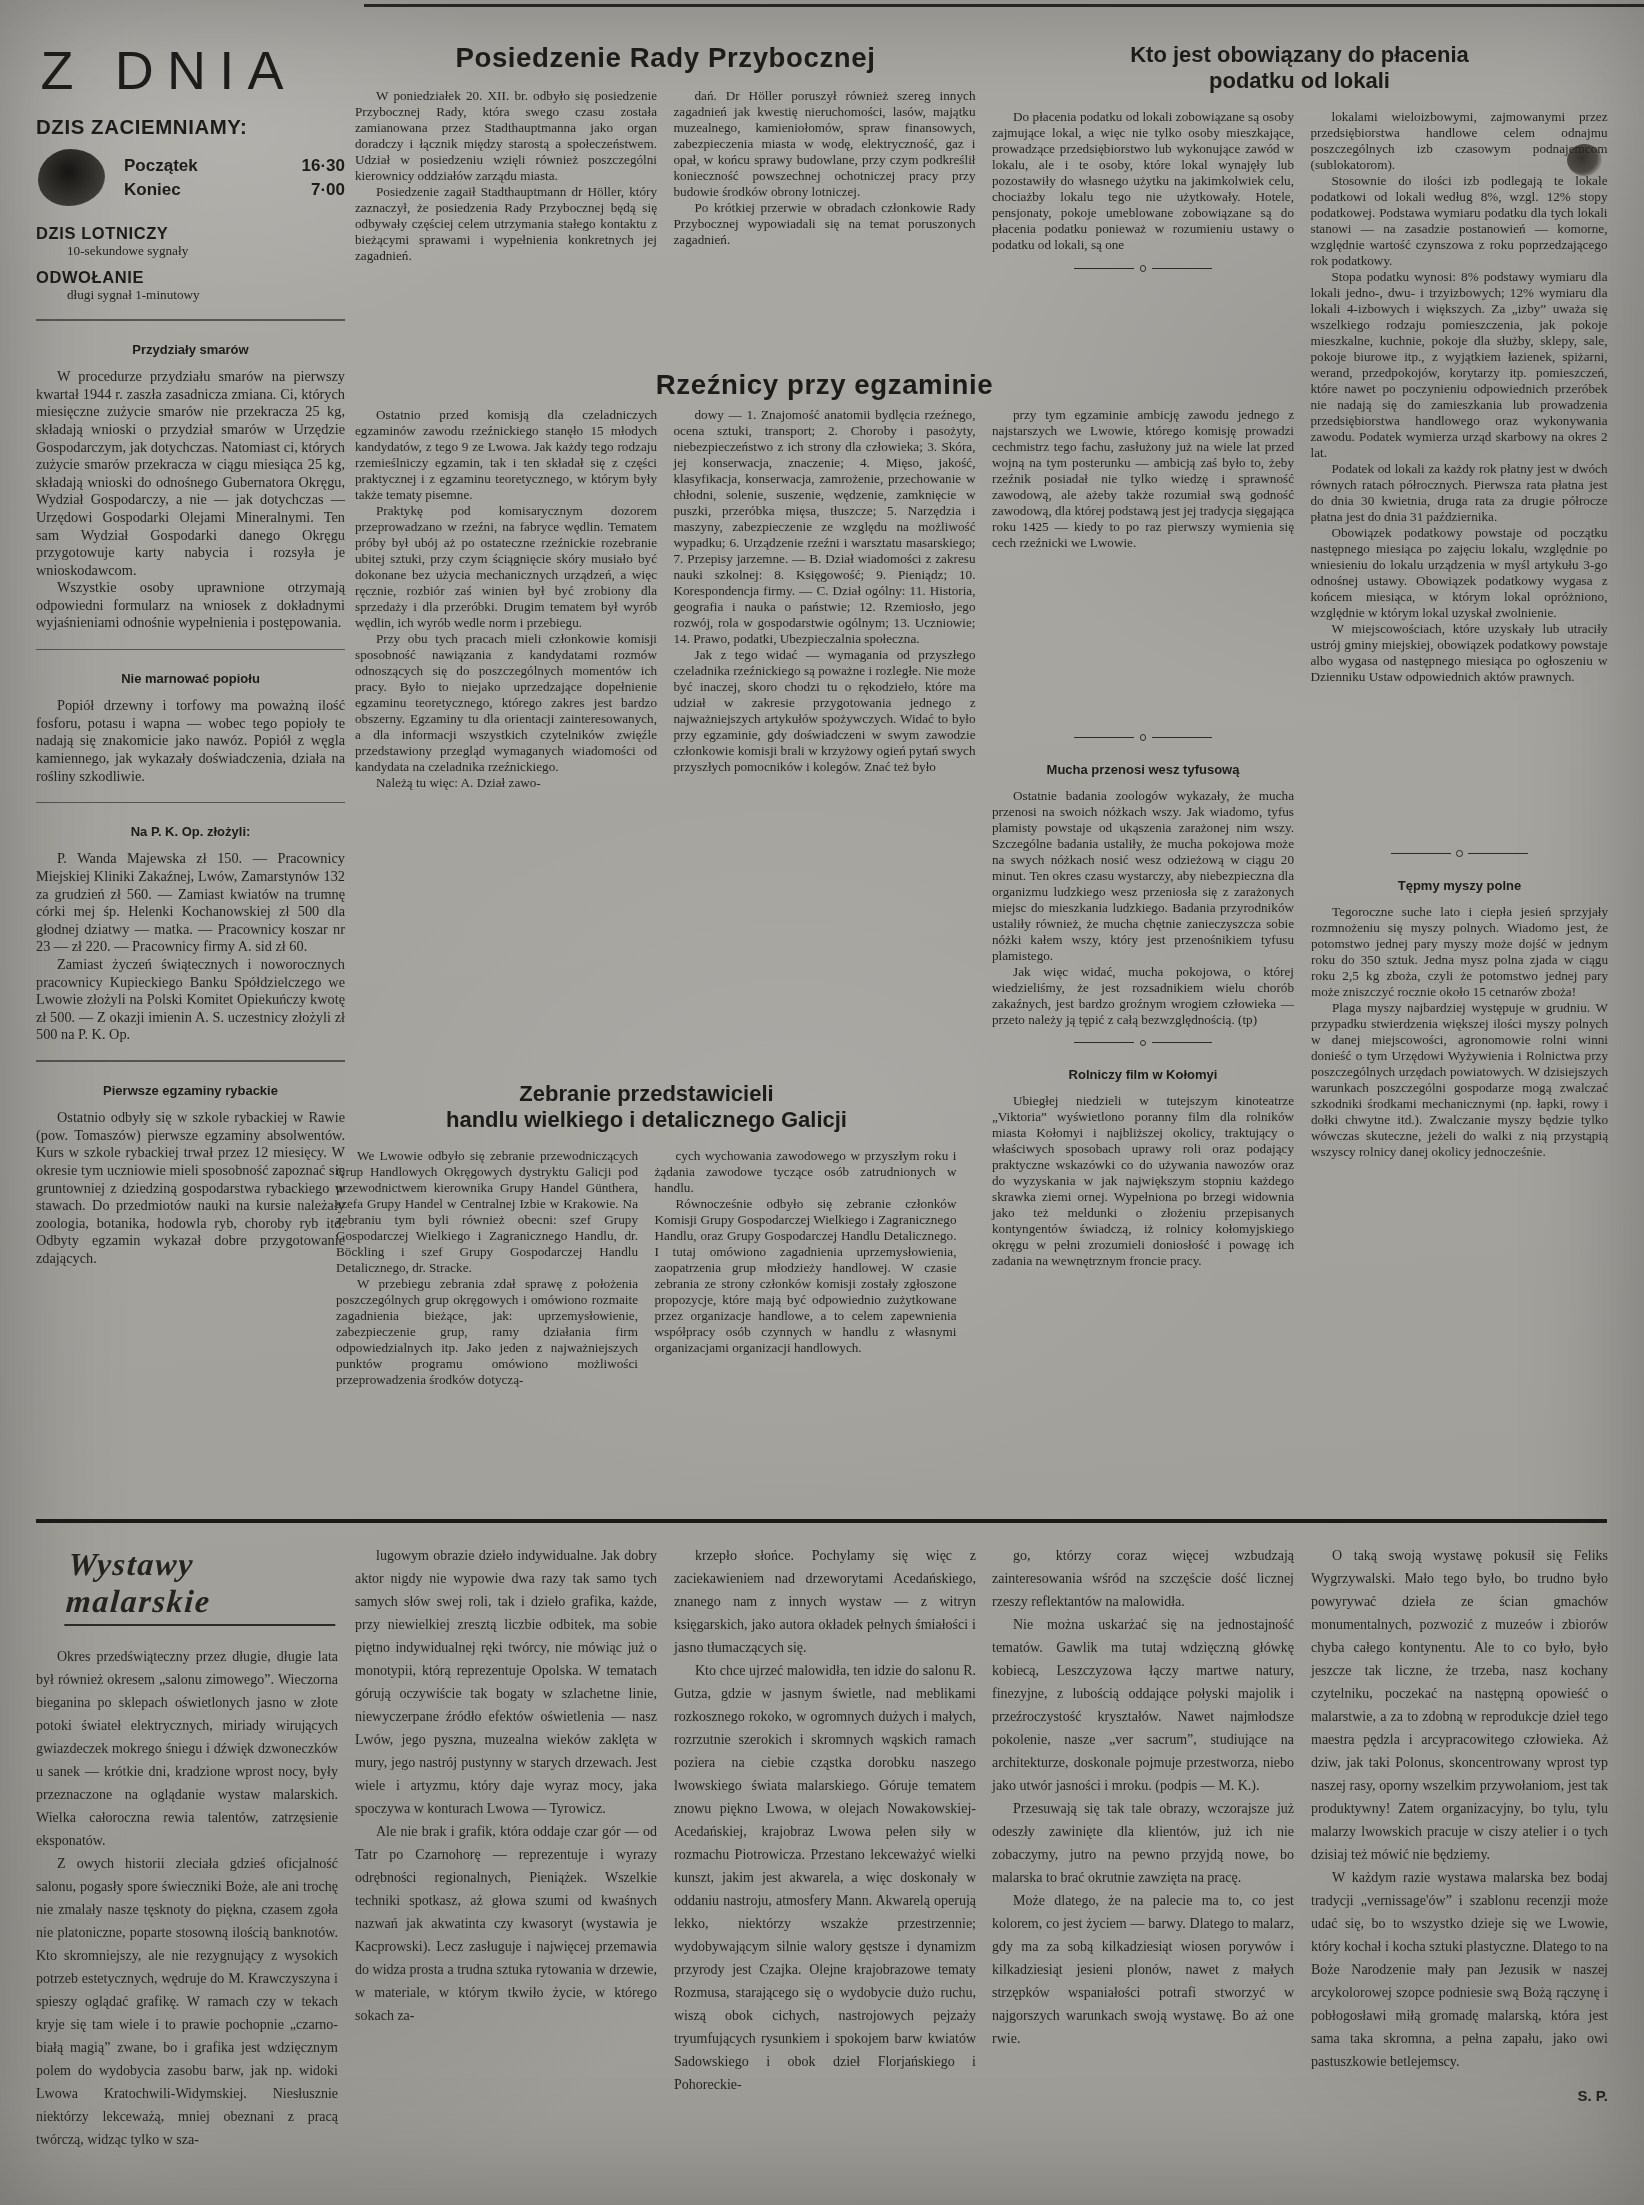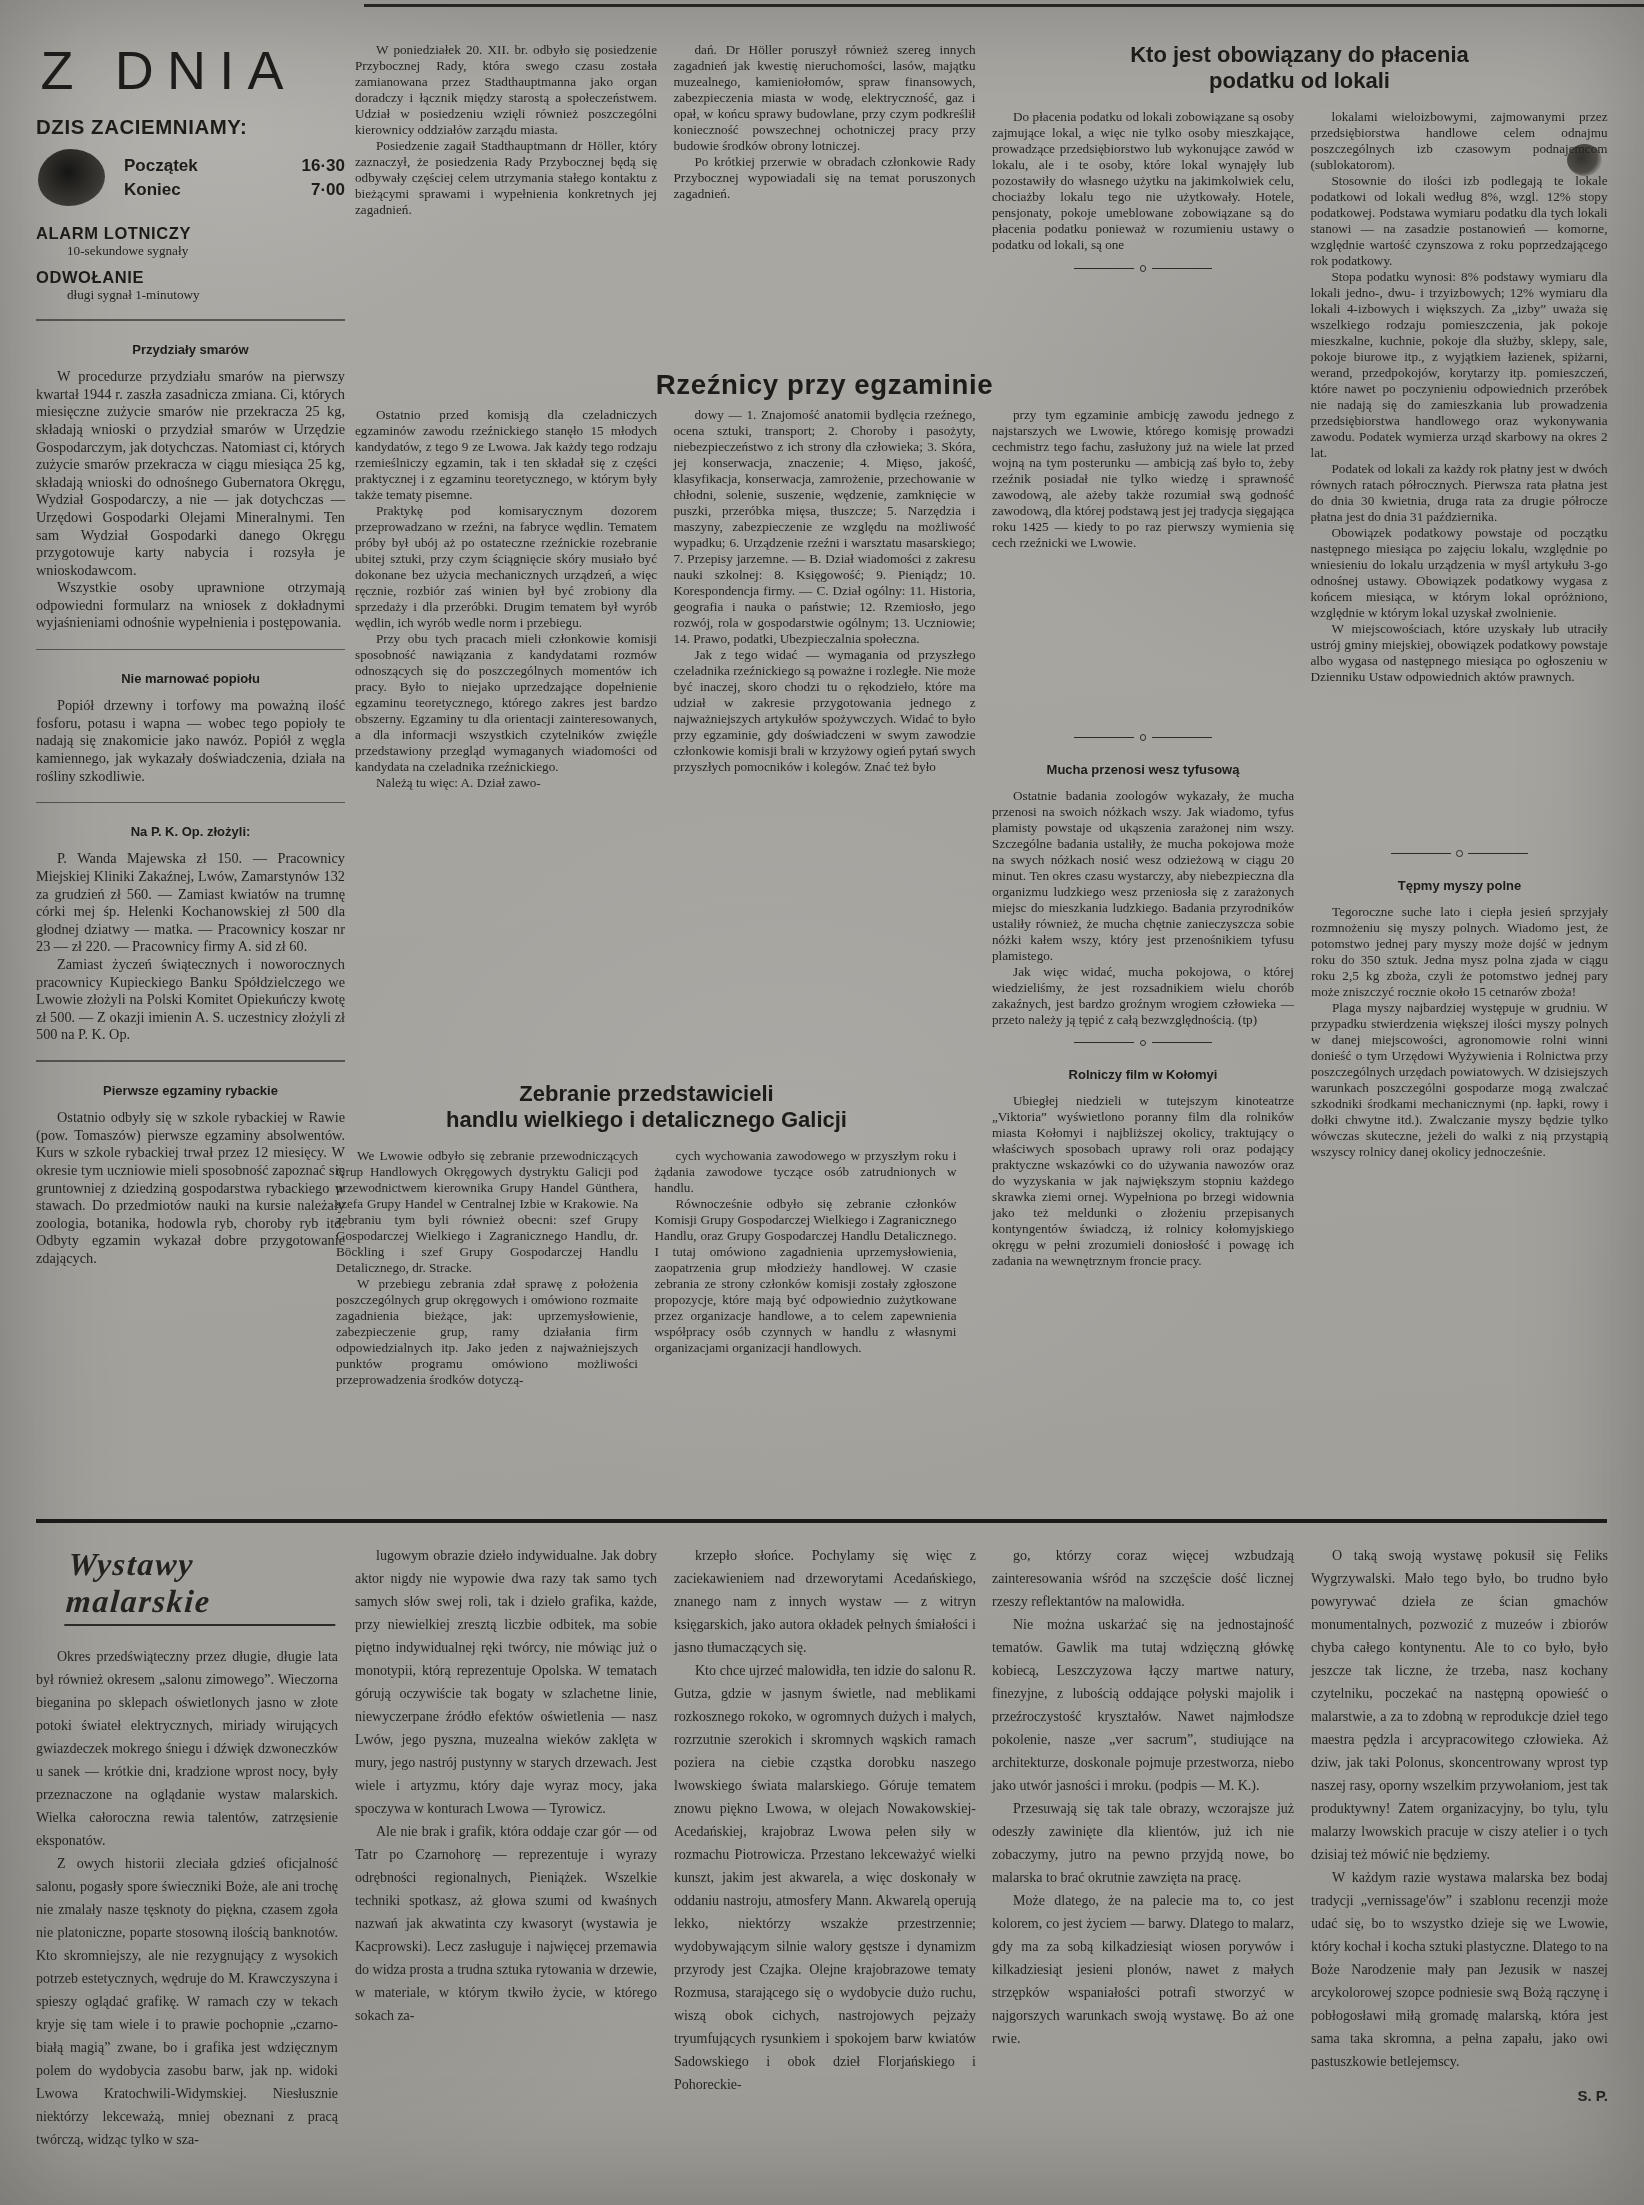--- a/index.html
+++ b/index.html
@@ -99,21 +99,21 @@
             <span>Początek</span>
             <span>16·30</span>
           </div>
           <div class="time-row">
             <span>Koniec</span>
             <span>7·00</span>
           </div>
         </div>
       </div>
       <div class="alarm">
-        <div class="alarm-name">ALARM LOTNICZY</div>
+        <div class="alarm-name">DZIS LOTNICZY</div>
         <div class="alarm-desc">10-sekundowe sygnały</div>
       </div>
       <div class="alarm">
         <div class="alarm-name">ODWOŁANIE</div>
         <div class="alarm-desc">długi sygnał 1-minutowy</div>
       </div>
     </div>
 
     <div class="rule-thin"></div>
 
@@ -145,20 +145,21 @@
 
     <article class="article">
       <h2 class="head-sm">Pierwsze egzaminy rybackie</h2>
       <div>
           <p>Ostatnio odbyły się w szkole rybackiej w Rawie (pow. Tomaszów) pierwsze egzaminy absolwentów. Kurs w szkole rybackiej trwał przez 12 miesięcy. W okresie tym uczniowie mieli sposobność zapoznać się gruntowniej z dziedziną gospodarstwa rybackiego w stawach. Do przedmiotów nauki na kursie należały zoologia, botanika, hodowla ryb, choroby ryb itd. Odbyty egzamin wykazał dobre przygotowanie zdających.</p>
         </div>
     </article>
   </section>
 
   <section class="abs" style="left:355px; top:42px; width:621px;">
+    <h2 class="head-lg">Posiedzenie Rady Przybocznej</h2>
     <div class="twocol">
       <div class="col article">
           <p>W poniedziałek 20. XII. br. odbyło się posiedzenie Przybocznej Rady, która swego czasu została zamianowana przez Stadthauptmanna jako organ doradczy i łącznik między starostą a społeczeństwem. Udział w posiedzeniu wzięli również poszczególni kierownicy oddziałów zarządu miasta.</p>
           <p>Posiedzenie zagaił Stadthauptmann dr Höller, który zaznaczył, że posiedzenia Rady Przybocznej będą się odbywały częściej celem utrzymania stałego kontaktu z bieżącymi sprawami i wypełnienia konkretnych jej zagadnień.</p>
         </div>
       <div class="col article">
           <p>dań. Dr Höller poruszył również szereg innych zagadnień jak kwestię nieruchomości, lasów, majątku muzealnego, kamieniołomów, spraw finansowych, zabezpieczenia miasta w wodę, elektryczność, gaz i opał, w końcu sprawy budowlane, przy czym podkreślił konieczność powszechnej ochotniczej pracy przy budowie środków obrony lotniczej.</p>
           <p>Po krótkiej przerwie w obradach członkowie Rady Przybocznej wypowiadali się na temat poruszonych zagadnień.</p>
         </div>
     </div>

